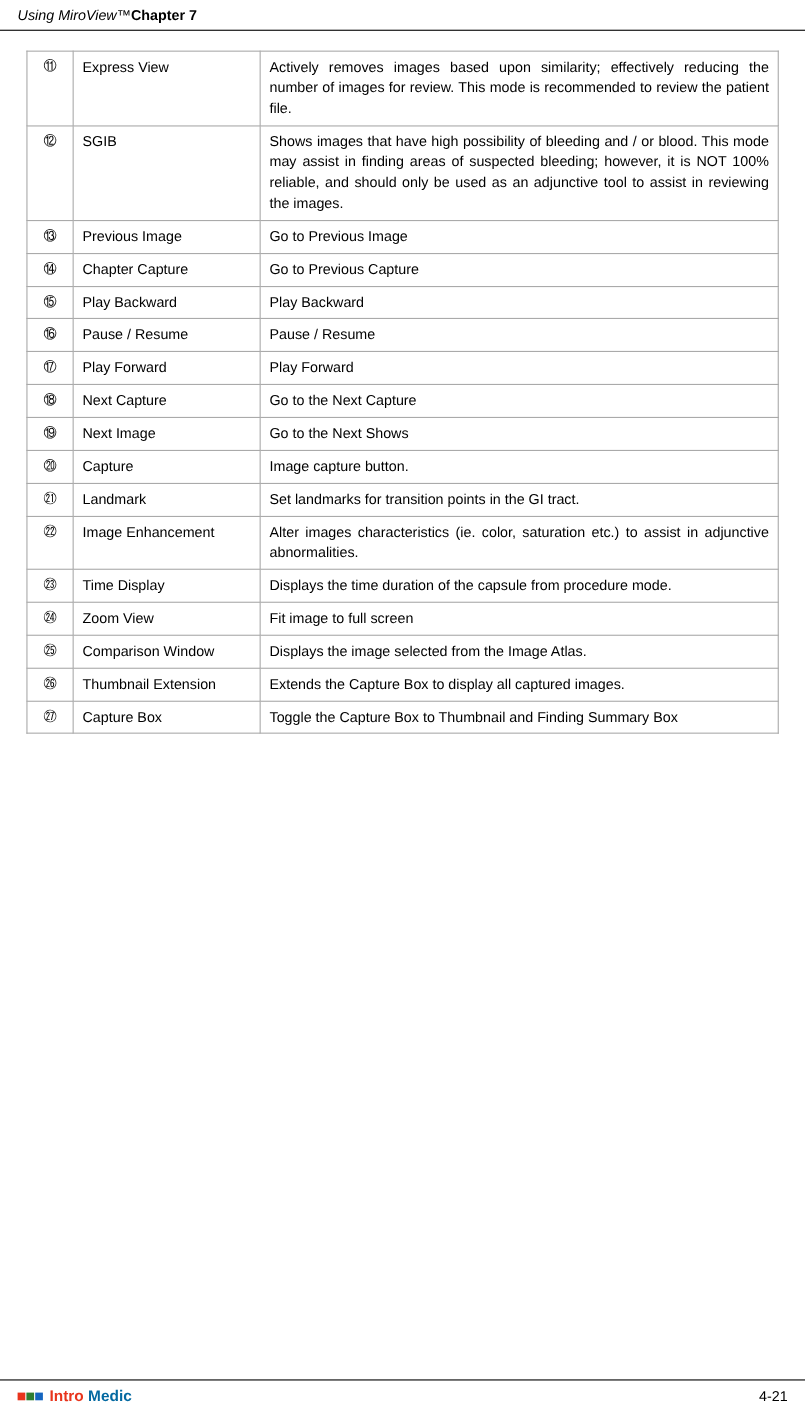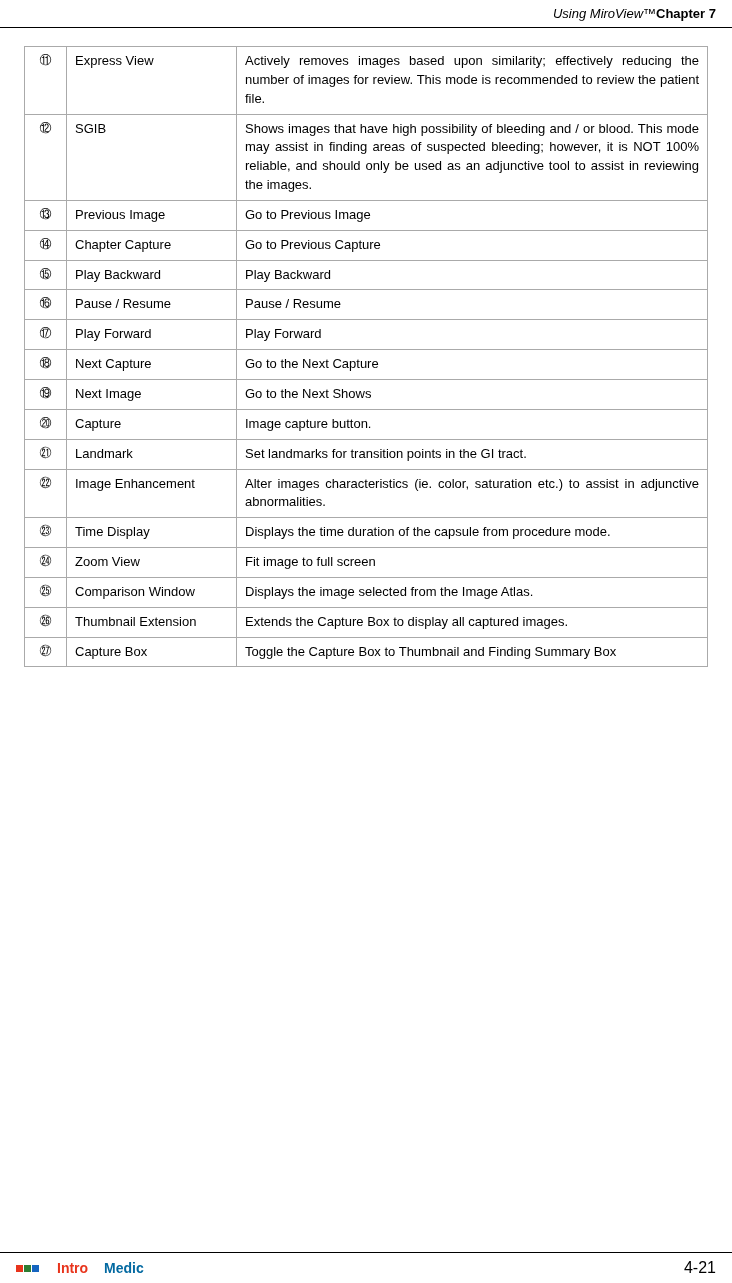--- a/index.html
+++ b/index.html
@@ -8,21 +8,21 @@
       font-size: 13px;
       background: #fff;
       color: #000;
       width: 732px;
       min-height: 1283px;
       position: relative;
     }
 
     .page-header {
       display: flex;
-      justify-content: flex-end;
+      justify-content: flex-start;
       align-items: center;
       padding: 6px 16px;
       border-bottom: 1.5px solid #000;
       font-size: 13px;
     }
 
     .page-header .left {
       font-style: italic;
       font-weight: normal;
     }
@@ -72,37 +72,37 @@
       display: flex;
       justify-content: space-between;
       align-items: center;
       padding: 6px 16px;
       border-top: 1.5px solid #000;
     }
 
     .footer-logo {
       display: flex;
       align-items: center;
-      gap: 16px;
+      gap: 4px;
     }
 
     .logo-text-intro {
       color: #e8341c;
       font-weight: bold;
       font-size: 14px;
     }
 
     .logo-text-medic {
       color: #0369a1;
       font-weight: bold;
       font-size: 14px;
     }
 
     .footer-page {
-      font-size: 16px;
+      font-size: 13px;
     }
 
     
     .logo-squares {
       display: inline-flex;
       gap: 1px;
       margin-right: 2px;
     }
     .sq {
       width: 7px;

